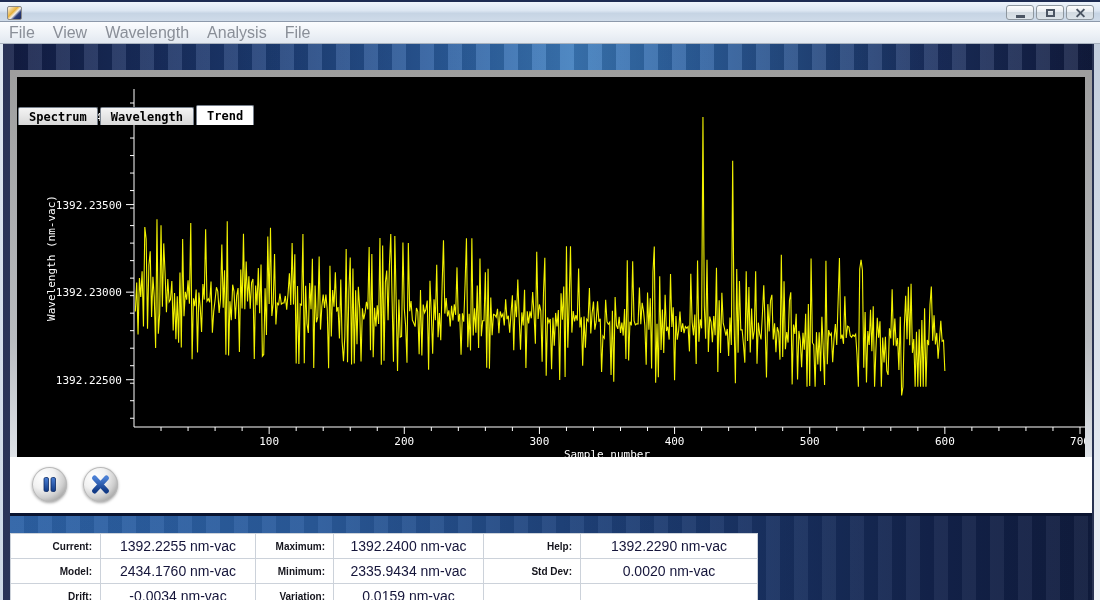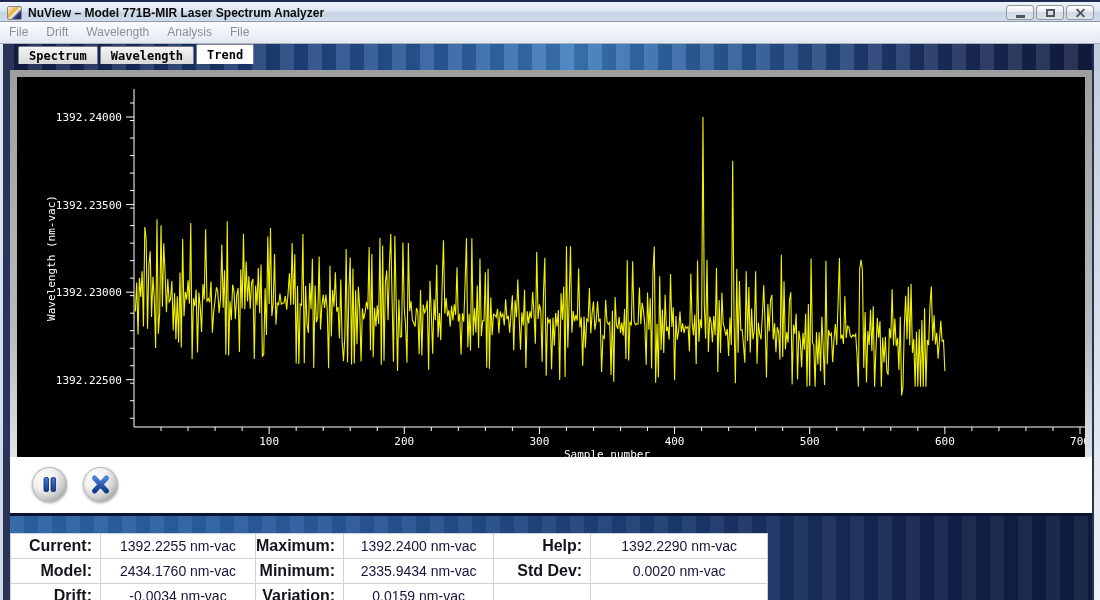--- a/index.html
+++ b/index.html
@@ -21,39 +21,39 @@
     position:relative; cursor:default; }
   .win-btn .bar { position:absolute; left:9px; top:9px; width:9px; height:3px; background:#4b5563; }
   .win-btn .box { position:absolute; left:9px; top:3px; width:9px; height:8px; border:2px solid #4b5563; }
   .win-btn .x1,.win-btn .x2 { position:absolute; left:8px; top:6px; width:11px; height:2px; background:#4b5563; }
   .win-btn .x1 { transform:rotate(45deg); } .win-btn .x2 { transform:rotate(-45deg); }
 
   
   .menubar { position:absolute; left:0; top:22px; width:1100px; height:22px;
     background:linear-gradient(180deg,#fbfcfe 0%,#eef2f7 55%,#e2e8f0 100%);
     border-bottom:1px solid #aab3bf; }
-  .menu-item { display:inline-block; padding:0 9px; line-height:21px; font-size:12px; color:#8a8f98; }
+  .menu-item { display:inline-block; padding:0 9px; line-height:21px; font-size:16px; color:#8a8f98; }
 
   
   .client { position:absolute; left:0; top:44px; width:1100px; height:556px;
     background:linear-gradient(90deg,#131d45 0%,#1c3a72 22%,#2b5d9f 40%,#3d7cbd 52%,#2c5f9f 64%,#1a2f60 85%,#111b3e 100%); }
   .client::after { content:""; position:absolute; inset:0;
     background:repeating-linear-gradient(90deg, rgba(255,255,255,0.05) 0 14px, rgba(0,0,0,0.06) 14px 28px);
     pointer-events:none; }
   .edge-left { position:absolute; left:0; top:44px; width:3px; height:556px; z-index:9;
     background:linear-gradient(180deg,#dfe7f1,#cdd8e6); }
   .edge-right { position:absolute; right:0; top:44px; width:6px; height:556px; z-index:9;
     background:linear-gradient(180deg,#c2cddc,#eef2f7); }
 
   
-  .tab-row { position:absolute; left:18px; top:0; z-index:3; display:flex; align-items:flex-end;text-align:center; }
+  .tab-row { position:absolute; left:18px; top:17px; z-index:3; display:flex; align-items:flex-end;text-align:center; }
   .tab { font-family:"DejaVu Sans Mono", monospace; font-size:12px; font-weight:bold; color:#000;
     background:linear-gradient(180deg,#f4f4f4,#d8d8d8); border:1px solid #77808c; border-bottom:none;
     border-radius:2px 2px 0 0; padding:0 10px; height:18px; line-height:18px; margin-right:2px; }
-  .tab.active { background:#ffffff; height:20px; line-height:20px; }
+  .tab.active { background:#ffffff; height:20px; line-height:20px;margin-top:44px; }
 
   
   .chart-panel { position:absolute; left:10px; top:26px; width:1082px; height:387px; z-index:2;
     background:linear-gradient(180deg,#9e9e9e,#b9bcc0 70%,#dfe3e8 100%); }
   .plot { position:absolute; left:7px; top:7px; width:1068px; height:380px; background:#000; }
 
   
   .btn-strip { position:absolute; left:10px; top:413px; width:1082px; height:56px; background:#ffffff; z-index:2; }
   .round-btn { position:absolute; top:10px; width:35px; height:35px; border-radius:50%;
     background:radial-gradient(circle at 32% 28%, #ffffff 0%, #f1f1f1 35%, #cfcfcf 60%, #9e9e9e 82%, #e9e9e9 100%);
@@ -63,49 +63,48 @@
   .btn-stop  { left:73px; }
 
   
   .bottom-band { position:absolute; left:10px; top:469px; width:1082px; height:87px; z-index:2;
     background:linear-gradient(90deg,#2d62a6 0%,#2a5b9c 28%,#1c3b71 60%,#13234c 85%,#101c3e 100%);
     border-top:3px solid #0a1430; }
   .bottom-band::after { content:""; position:absolute; inset:0;
     background:repeating-linear-gradient(90deg, rgba(255,255,255,0.05) 0 14px, rgba(0,0,0,0.06) 14px 28px); }
   .stats-table { position:absolute; left:0px; top:17px; border-collapse:collapse; background:#ffffff; z-index:3; }
   .stats-table td { border:1px solid #ccd2da; height:25px; white-space:nowrap; overflow:hidden; }
-  .stats-table td.lbl { font-size:16px; font-weight:bold; color:#14141c; text-align:right; padding-right:8px; }
+  .stats-table td.lbl { font-size:10px; font-weight:bold; color:#14141c; text-align:right; padding-right:8px; }
   .stats-table td.val { font-size:14px; color:#15153a; text-align:center;margin-top:28px; }
   .stats-table col.c-l1 { width:90px; }  .stats-table col.c-v1 { width:155px; }
   .stats-table col.c-l2 { width:78px; }  .stats-table col.c-v2 { width:150px; }
   .stats-table col.c-l3 { width:97px; }  .stats-table col.c-v3 { width:177px; }
 </style>
 </head>
 <body>
 
 <div id="window">
 
   <div class="titlebar">
     <div class="app-icon"></div>
-    <div class="title-text">NuView – Model 771B-MIR Laser Spectrum Analyzer</div>
     <div class="win-controls">
       <div class="win-btn">
         <span class="bar"></span>
       </div>
       <div class="win-btn">
         <span class="box"></span>
       </div>
       <div class="win-btn">
         <span class="x1"></span>
         <span class="x2"></span>
       </div>
     </div>
   </div>
 
-  <div class="menubar"><span class="menu-item">File</span><span class="menu-item">Drift</span><span class="menu-item">Wavelength</span><span class="menu-item">Analysis</span><span class="menu-item">File</span></div>
+  <div class="menubar"><span class="menu-item">File</span><span class="menu-item">View</span><span class="menu-item">Wavelength</span><span class="menu-item">Analysis</span><span class="menu-item">File</span></div>
 
   <div class="client"></div>
 
   <div class="client" style="background:none;">
     <div class="tab-row">
         <div class="tab">Spectrum</div>
         <div class="tab">Wavelength</div>
         <div class="tab active">Trend</div>
       </div>
 

